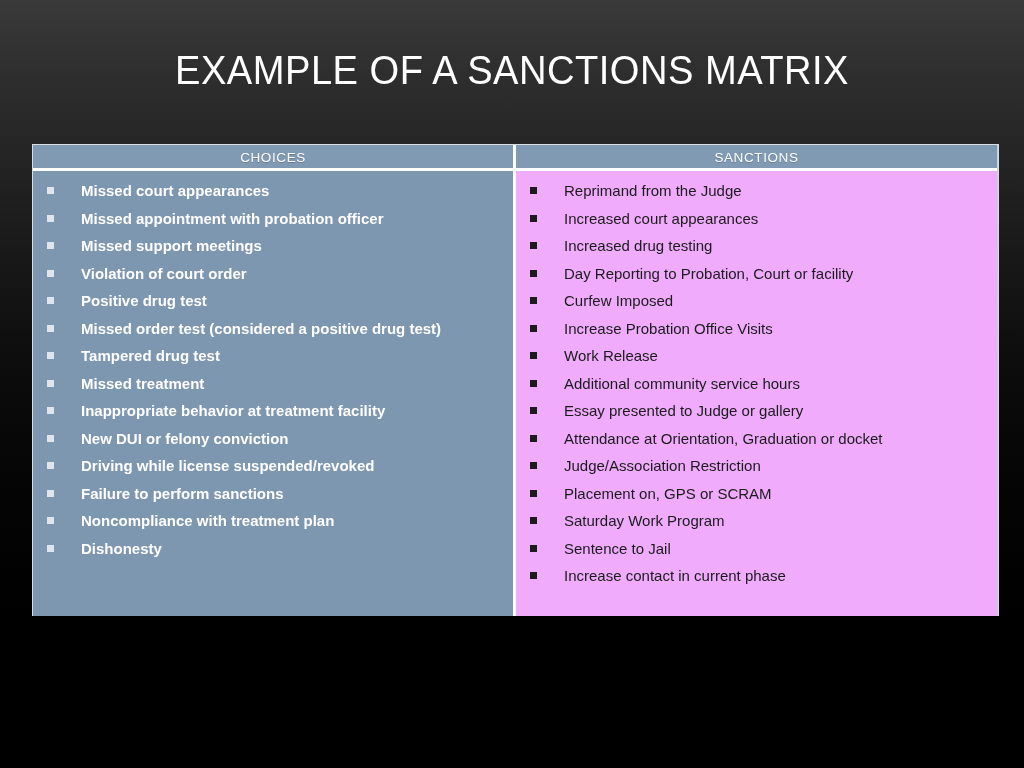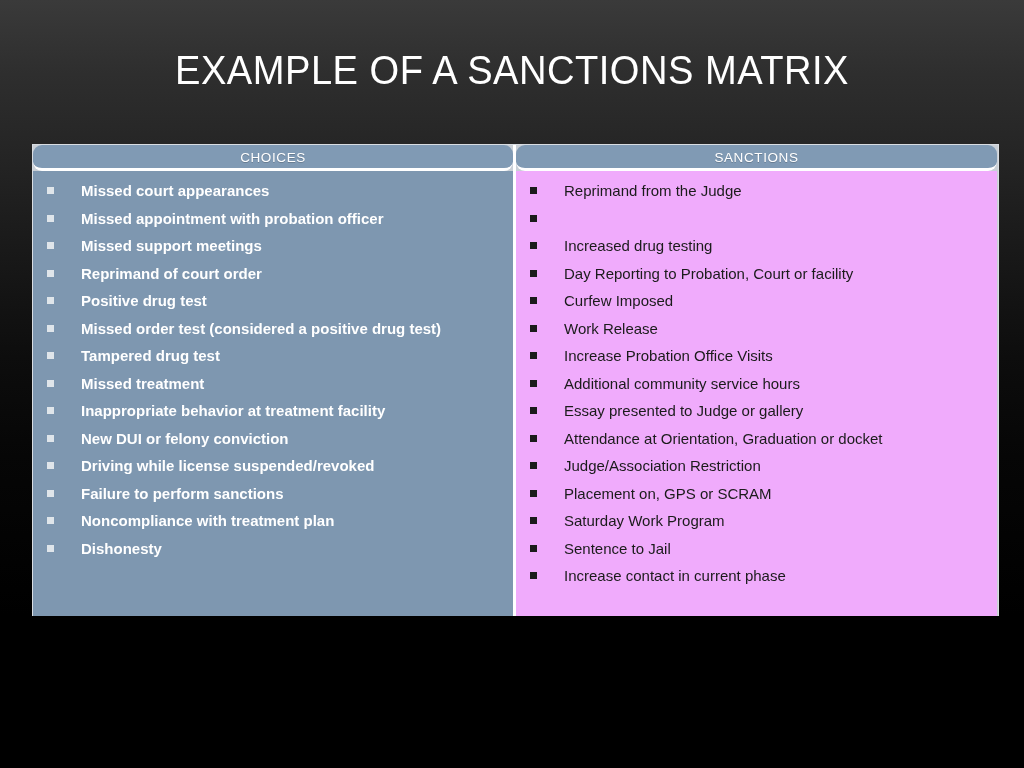--- a/index.html
+++ b/index.html
@@ -78,21 +78,20 @@
     box-sizing: border-box;
     height: 26px;
     background: #809ab4;
     color: #ffffff;
     font-size: 13.5px;
     line-height: 26px;
     text-align: center;
     letter-spacing: 0.6px;
     border-bottom: 3px solid #ffffff;
     text-shadow: 0 1px 0 rgba(0,0,0,0.18);
-    border-radius: 9px;
   }
 
   .col-body {
     box-sizing: border-box;
     flex: 1 1 auto;
     padding: 6px 0 0 0;
   }
   .body-choices { background: #7e97b0; }
   .body-sanctions { background: #f0abfc; }
 
@@ -190,46 +189,46 @@
 
   <div id="matrix">
 
     <div class="col col-choices">
       <div class="col-head">CHOICES</div>
       <div class="col-body body-choices">
         <ul class="items" id="choices-list">
             <li><span class="bullet"></span><span>Missed court appearances</span></li>
             <li><span class="bullet"></span><span>Missed appointment with probation officer</span></li>
             <li><span class="bullet"></span><span>Missed support meetings</span></li>
-            <li><span class="bullet"></span><span>Reprimand of court order</span></li>
+            <li><span class="bullet"></span><span>Violation of court order</span></li>
             <li><span class="bullet"></span><span>Positive drug test</span></li>
             <li><span class="bullet"></span><span>Missed order test (considered a positive drug test)</span></li>
             <li><span class="bullet"></span><span>Tampered drug test</span></li>
             <li><span class="bullet"></span><span>Missed treatment</span></li>
             <li><span class="bullet"></span><span>Inappropriate behavior at treatment facility</span></li>
             <li><span class="bullet"></span><span>New DUI or felony conviction</span></li>
             <li><span class="bullet"></span><span>Driving while license suspended/revoked</span></li>
             <li><span class="bullet"></span><span>Failure to perform sanctions</span></li>
             <li><span class="bullet"></span><span>Noncompliance with treatment plan</span></li>
             <li><span class="bullet"></span><span>Dishonesty</span></li>
           </ul>
       </div>
     </div>
 
     <div class="col col-sanctions">
       <div class="col-head">SANCTIONS</div>
       <div class="col-body body-sanctions">
         <ul class="items" id="sanctions-list">
             <li><span class="bullet"></span><span>Reprimand from the Judge</span></li>
-            <li><span class="bullet"></span></li>
+            <li><span class="bullet"></span><span>Increased court appearances</span></li>
             <li><span class="bullet"></span><span>Increased drug testing</span></li>
             <li><span class="bullet"></span><span>Day Reporting to Probation, Court or facility</span></li>
             <li><span class="bullet"></span><span>Curfew Imposed</span></li>
+            <li><span class="bullet"></span><span>Increase Probation Office Visits</span></li>
             <li><span class="bullet"></span><span>Work Release</span></li>
-            <li><span class="bullet"></span><span>Increase Probation Office Visits</span></li>
             <li><span class="bullet"></span><span>Additional community service hours</span></li>
             <li><span class="bullet"></span><span>Essay presented to Judge or gallery</span></li>
             <li><span class="bullet"></span><span>Attendance at Orientation, Graduation or docket</span></li>
             <li><span class="bullet"></span><span>Judge/Association Restriction</span></li>
             <li><span class="bullet"></span><span>Placement on, GPS or SCRAM</span></li>
             <li><span class="bullet"></span><span>Saturday Work Program</span></li>
             <li><span class="bullet"></span><span>Sentence to Jail</span></li>
             <li><span class="bullet"></span><span>Increase contact in current phase</span></li>
           </ul>
       </div>

